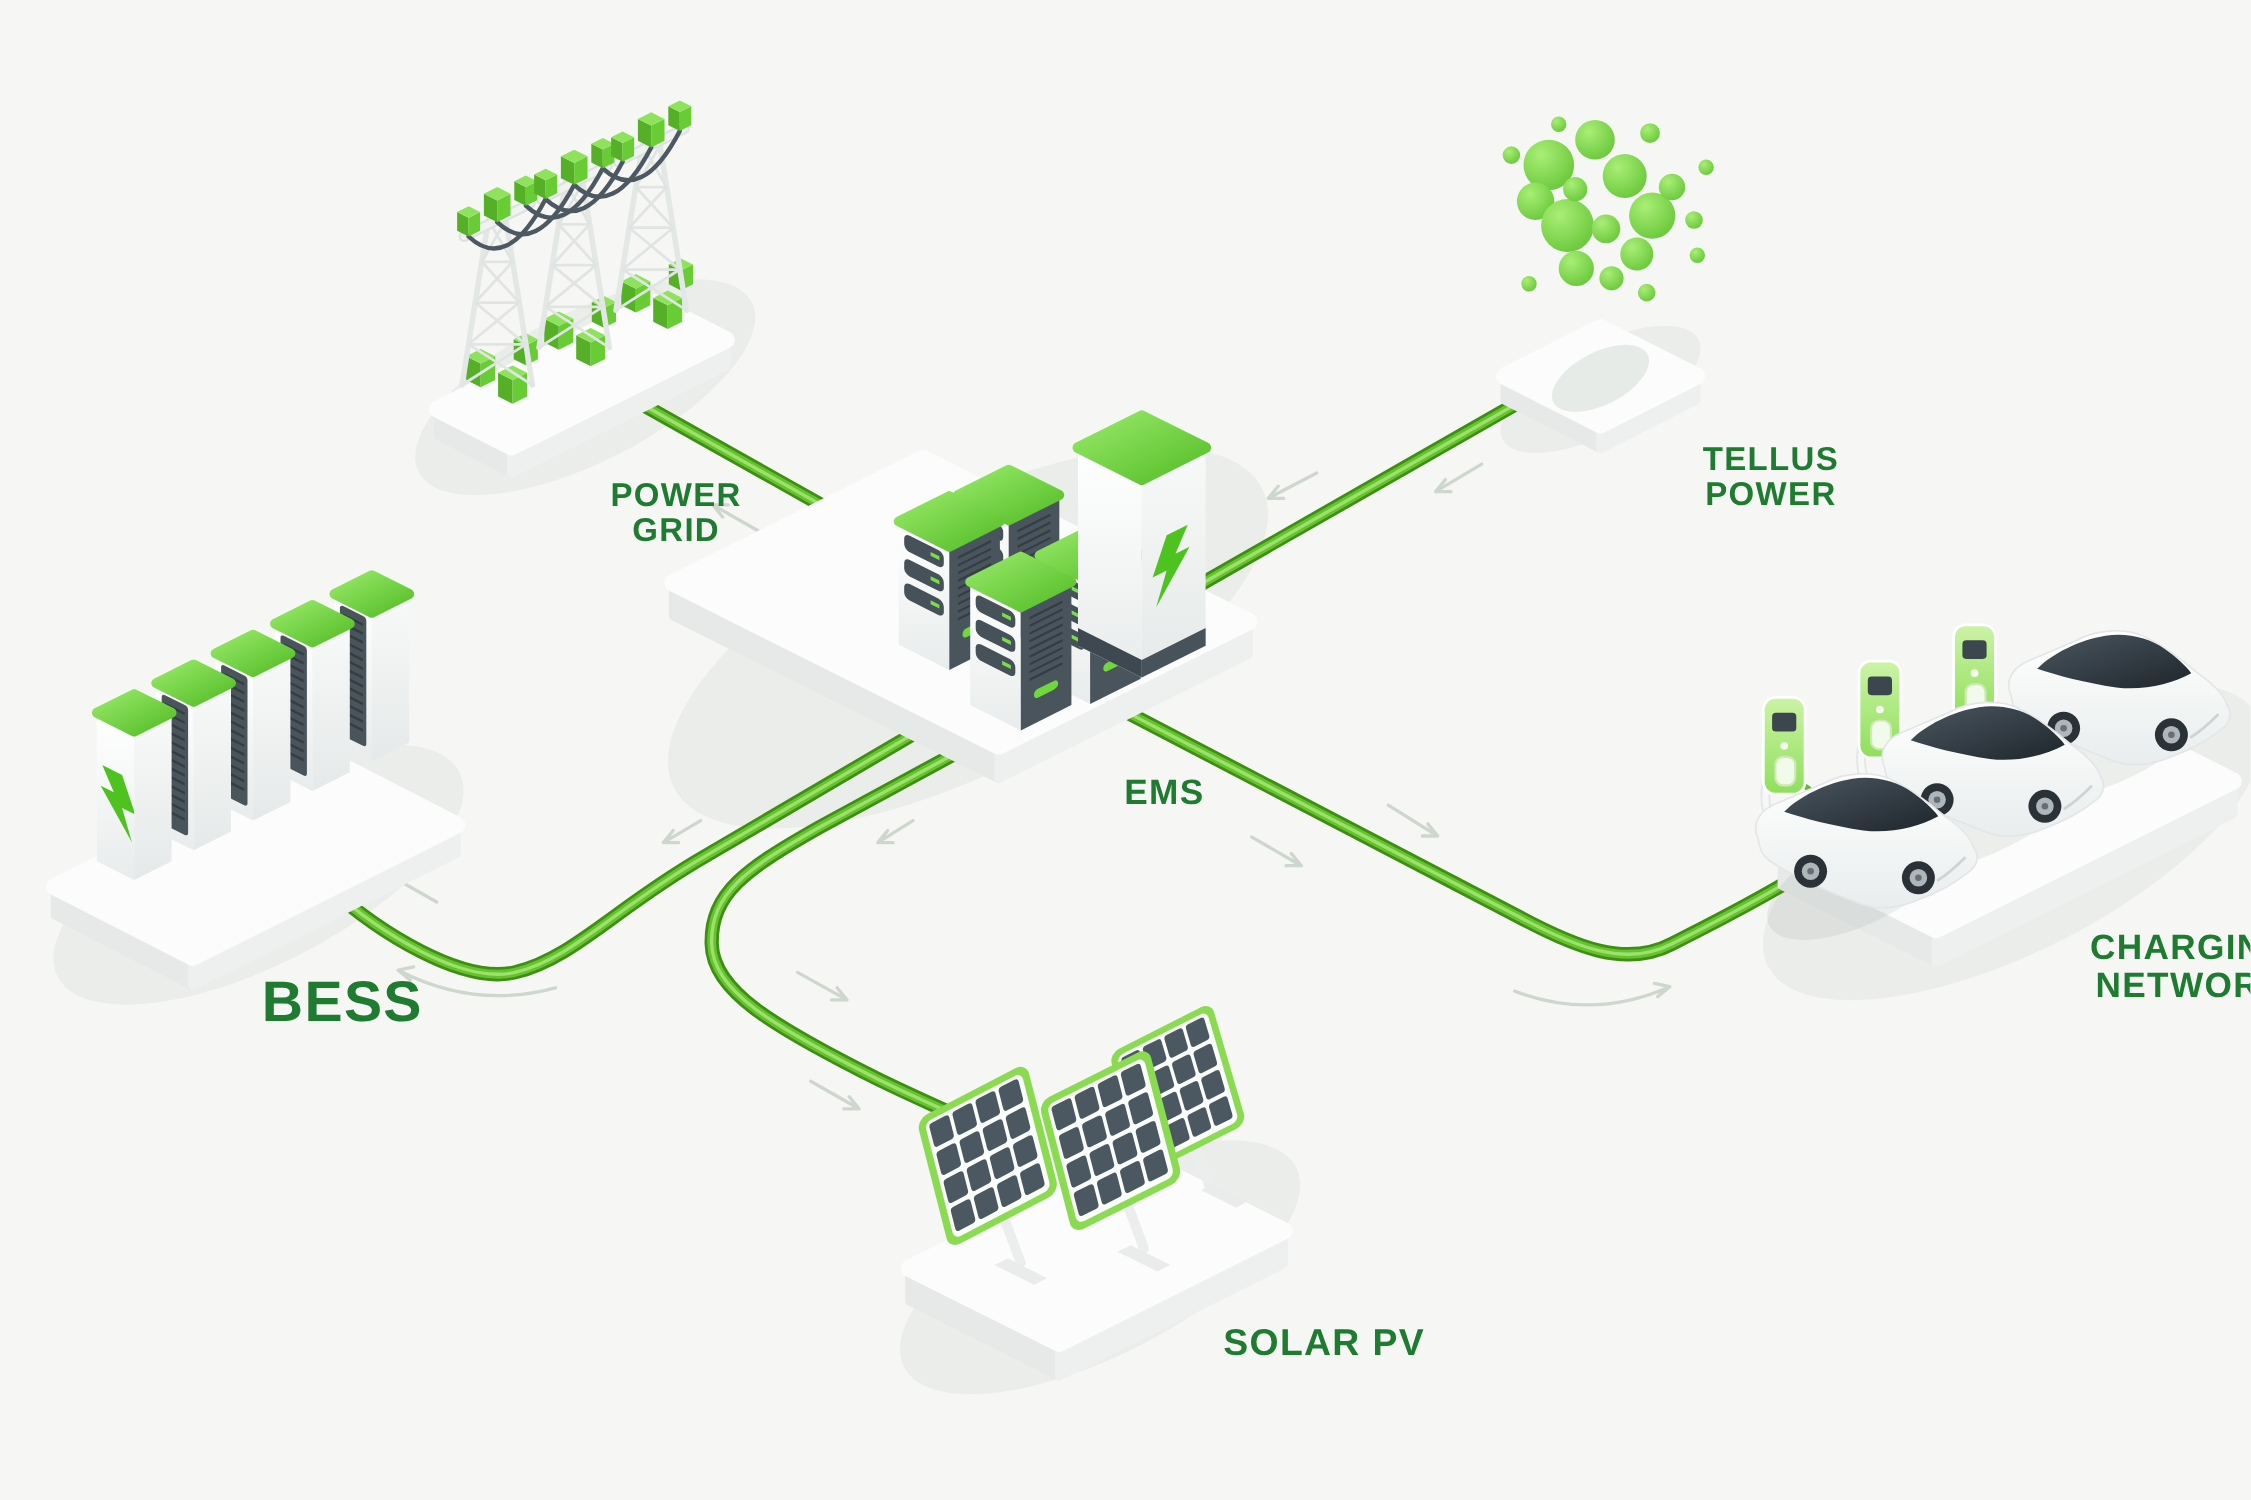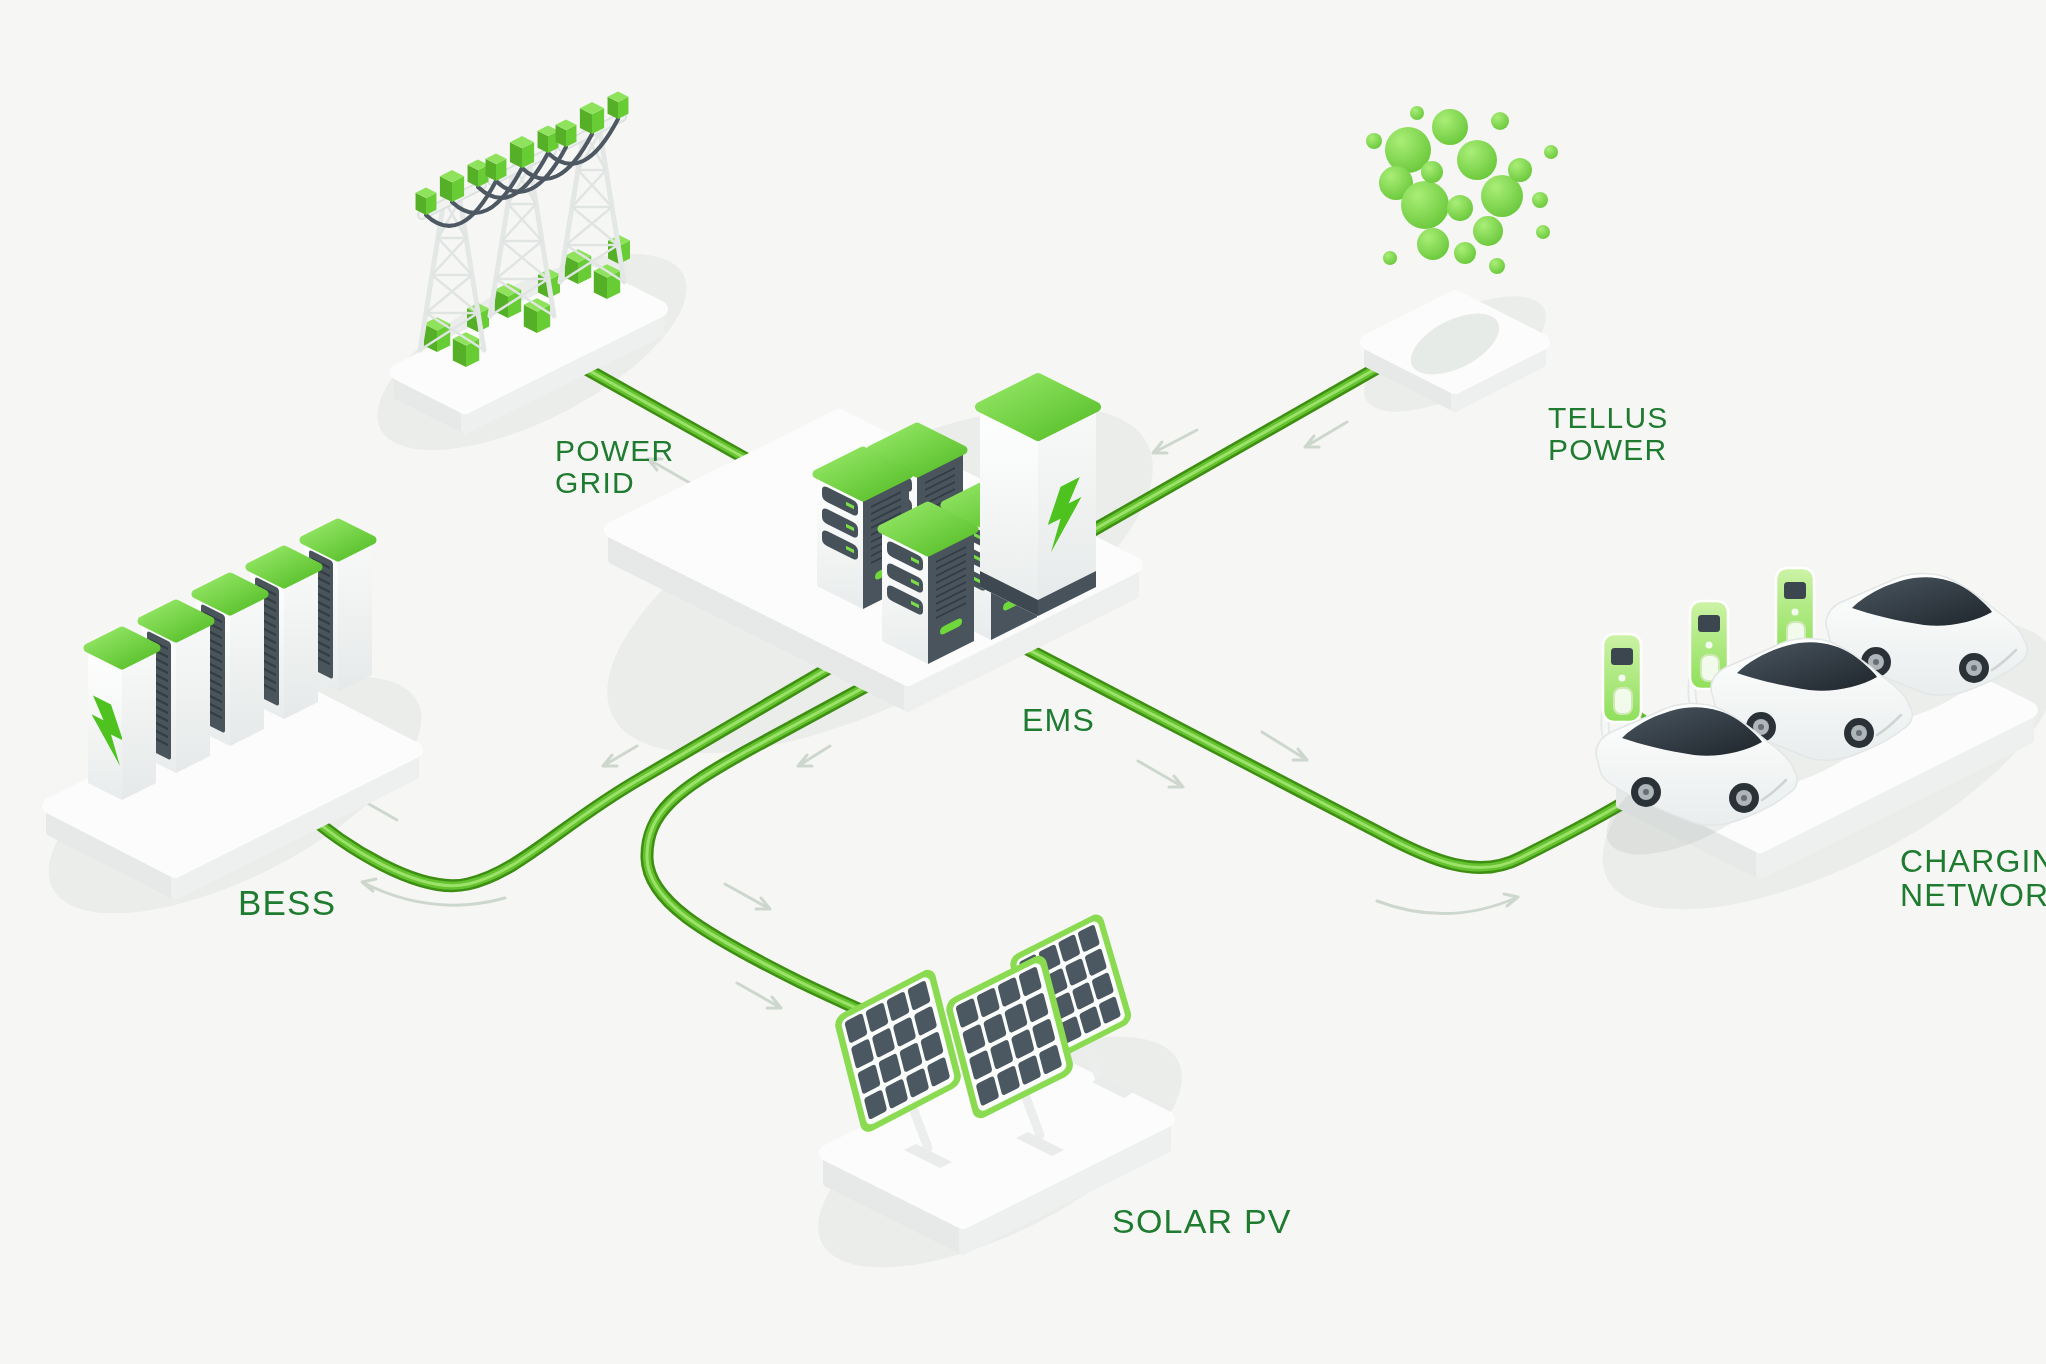--- a/index.html
+++ b/index.html
@@ -2,21 +2,22 @@
 <html><head>
 <meta charset="utf-8">
 <style>
   html,body{margin:0;padding:0;background:#f6f7f5;}
   .scene{position:relative;width:2046px;height:1364px;background:#f6f7f5;overflow:hidden;
          font-family:"Liberation Sans",sans-serif;}
   .scene svg{position:absolute;left:0;top:0;}
   .iso-label{
     position:absolute;
     color:#1e7b30;
-    font-weight:400;
+    font-weight:700;
+    text-align:center;
     white-space:pre-line;
     line-height:1.06;
     letter-spacing:1.2px;
     transform:translate(-50%,-50%) matrix(0.894,-0.447,0.894,0.447);
   }
   
   .cblO{stroke:#3e8e13;stroke-width:13;fill:none;stroke-linecap:round;}
   .cblM{stroke:#64c32e;stroke-width:8;fill:none;stroke-linecap:round;}
   .cblI{stroke:#9ce26a;stroke-width:3;fill:none;stroke-linecap:round;}
   
@@ -391,17 +392,17 @@
   <use href="#charger" transform="translate(1616,752)"></use>
   <use href="#car" transform="translate(1700,768)"></use>
 </g>
 </svg>
 
 <div class="iso-label" style="left:555px;top:435px;font-size:30px;">POWER
 GRID</div>
 <div class="iso-label" style="left:1548px;top:402px;font-size:30px;">TELLUS
 POWER</div>
 <div class="iso-label" style="left:1022px;top:704px;font-size:32px;">EMS</div>
-<div class="iso-label" style="left:238px;top:884px;font-size:35px;">BESS</div>
+<div class="iso-label" style="left:238px;top:884px;font-size:52px;">BESS</div>
 <div class="iso-label" style="left:1093px;top:1203px;font-size:34px;margin-left:19px;">SOLAR PV</div>
 <div class="iso-label" style="left:1900px;top:845px;font-size:32px;">CHARGING
 NETWORK</div>
 </div>
 
 </body></html>

